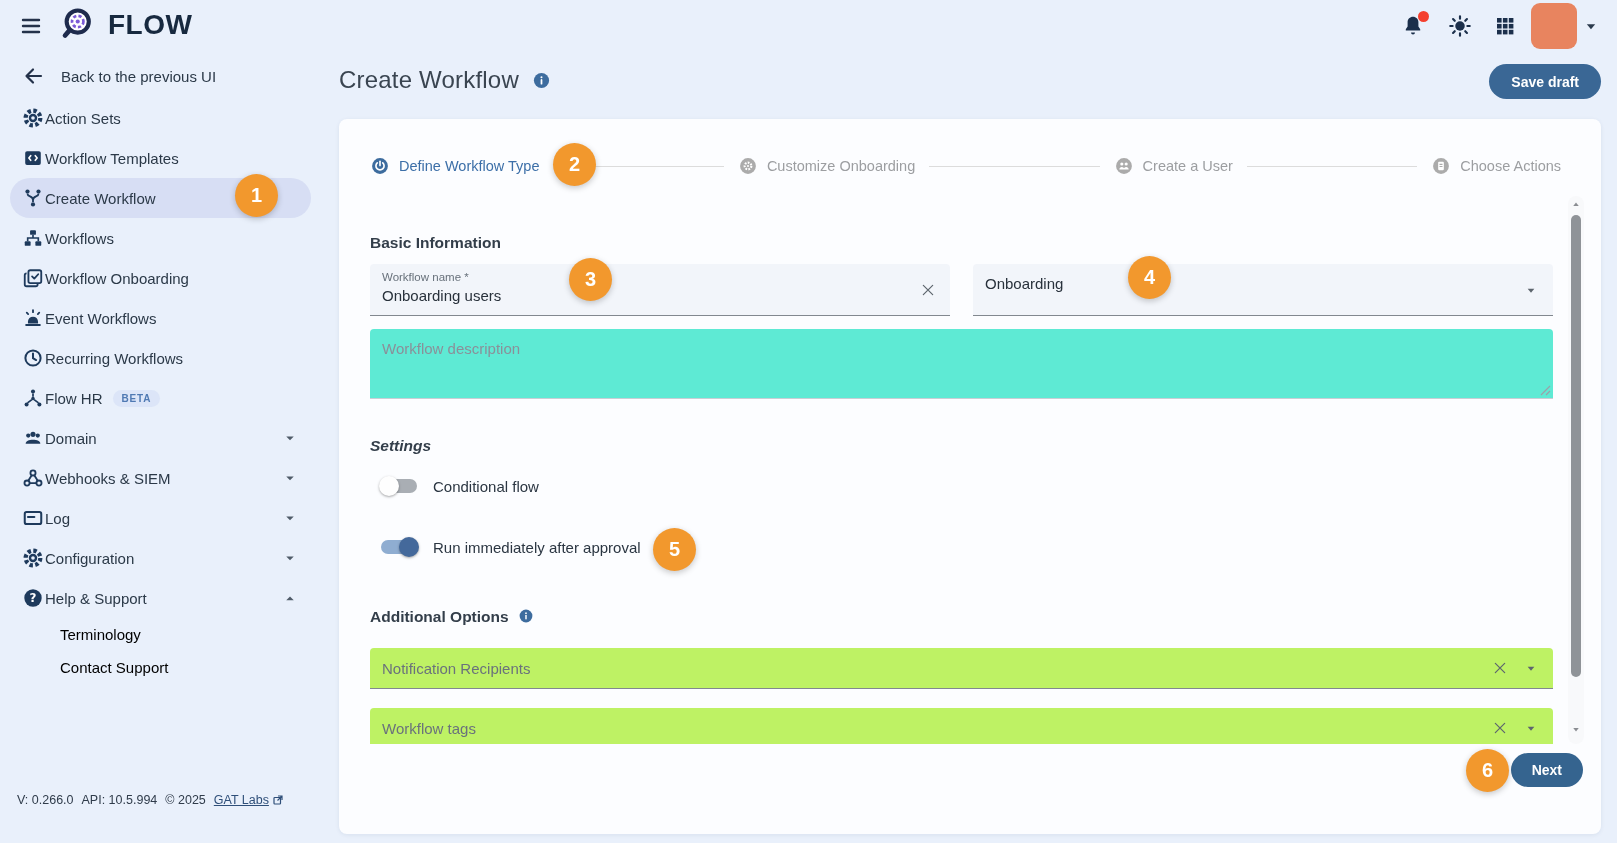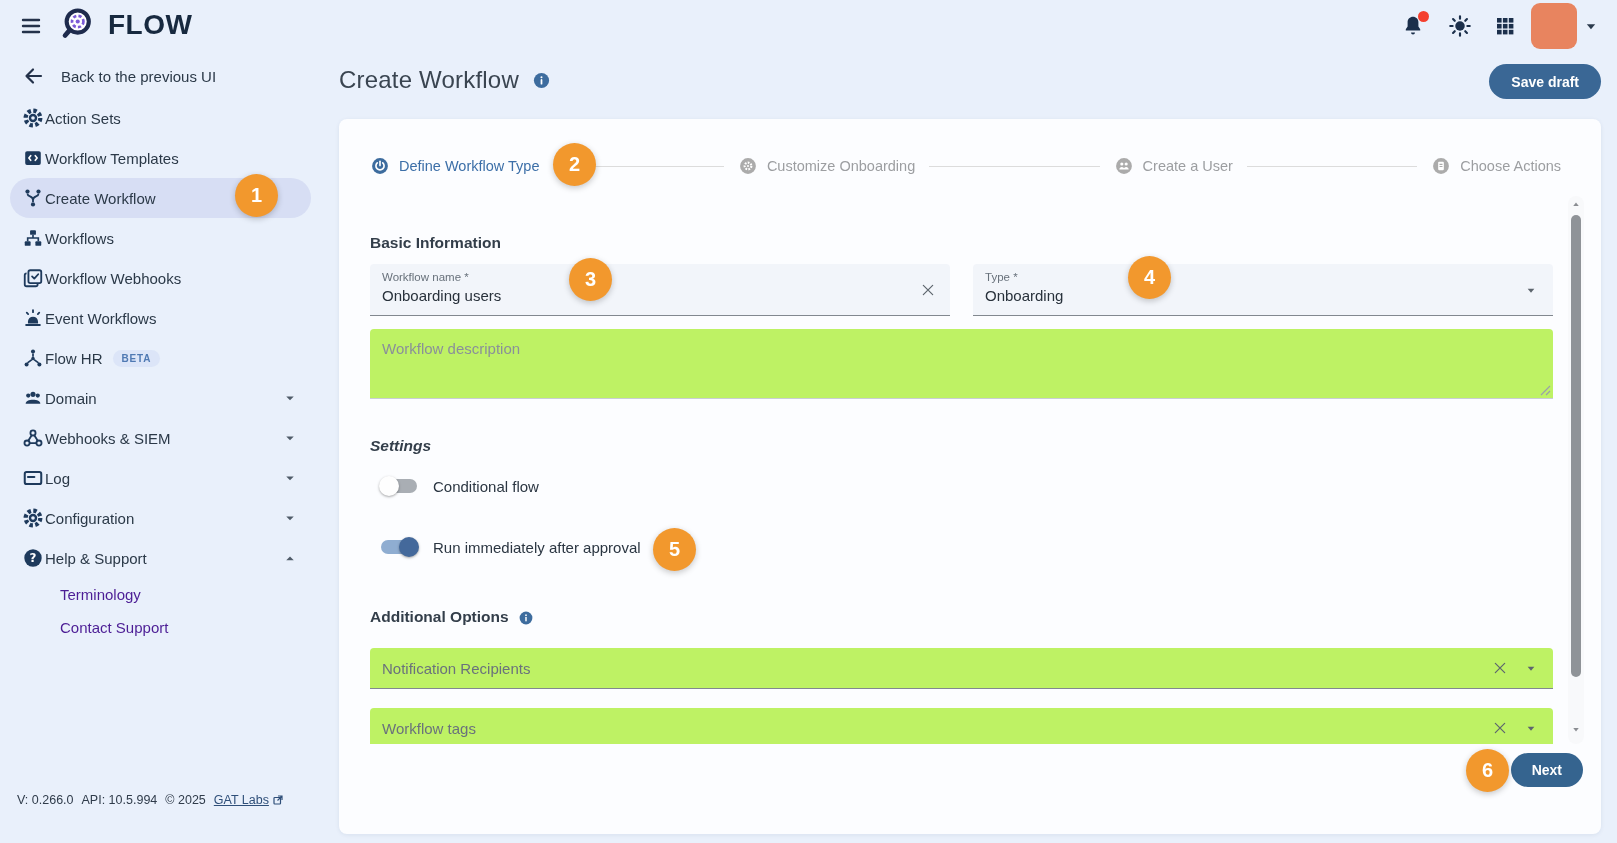--- a/index.html
+++ b/index.html
@@ -31,21 +31,21 @@
   .side-back { display:flex; align-items:center; height:36px; margin:6px 0 4px 10px; width:301px; }
   .side-back .ico { margin-left:11px; }
   .side-back .lbl { margin-left:16px; font-size:15px; color:#2b3948; }
   .side-item { position:relative; display:flex; align-items:center; height:40px; width:301px; margin-left:10px; border-radius:20px; }
   .side-item.selected { background:#d7def4; }
   .side-item .ico { width:24px; height:24px; margin-left:11px; display:flex; align-items:center; justify-content:center; }
   .side-item .lbl { font-size:15px; color:#2b3948; white-space:nowrap; }
   .beta-badge { margin-left:10px; background:#dce5f8; color:#4f79b3; font-size:10px; font-weight:700;
     letter-spacing:.8px; padding:3px 9px; border-radius:9px; }
   .chev { margin-left:auto; margin-right:12px; }
-  .sub-item { height:33px; display:flex; align-items:center; padding-left:60px; font-size:15px; color:#4c1d95; }
+  .sub-item { height:33px; display:flex; align-items:center; padding-left:60px; font-size:15px; color:#000000; }
 
   .side-footer { position:absolute; left:17px; top:741px; font-size:12.5px; color:#303c4b;
     display:flex; gap:8px; align-items:center; white-space:nowrap; }
   .gat-link { display:flex; align-items:center; gap:3px; color:#2f4f79; text-decoration:underline; }
 
   
   .title-row { position:absolute; left:339px; top:60px; height:40px; display:flex; align-items:center; gap:13px; }
   .page-title { font-size:24px; font-weight:500; color:#3a4551; letter-spacing:.2px; }
   .save-btn { position:absolute; right:16px; top:64px; height:35px; padding:0 22px; border-radius:18px;
     background:#3a6795; color:#fff; font-size:14px; font-weight:600; border:none;
@@ -59,33 +59,33 @@
   .step { display:flex; align-items:center; gap:9px; white-space:nowrap; }
   .step-label { font-size:14.5px; font-weight:500; }
   .step.active .step-label { color:#3c6fa8; }
   .step.upcoming .step-label { color:#9c9ea1; }
   .connector { flex:1; height:1px; background:#dcdcdc; margin:0 14px; }
 
   .scroll-area { position:absolute; top:77px; left:0; width:1229px; height:548px; overflow:hidden; }
   .scroll-content { margin-left:31px; width:1183px; padding-top:38px; position:relative; }
 
   .section-title { font-size:15.5px; font-weight:600; color:#333e4a; }
-  .section-title-row { display:flex; align-items:flex-end; gap:9px; }
+  .section-title-row { display:flex; align-items:flex-start; gap:9px; }
 
   .fields-row { display:grid; grid-template-columns:1fr 1fr; gap:23px; margin-top:12px; }
   .filled-field { position:relative; height:52px; background:#f2f5fa; border-bottom:1px solid #82888f;
     border-radius:4px 4px 0 0; padding:7px 12px; }
   .field-label { font-size:11.5px; color:#68717b; }
   .field-input { display:block; border:none; background:transparent; font-size:15px; color:#28313b;
     font-family:inherit; width:85%; padding:0; margin-top:4px; outline:none; }
   .field-value { font-size:15px; color:#28313b; margin-top:4px; }
   .icon-right-1 { position:absolute; right:14px; top:50%; transform:translateY(-50%); }
   .icon-right-2 { position:absolute; right:45px; top:50%; transform:translateY(-50%); }
 
-  .desc-wrap { margin-top:13px; position:relative; height:70px; background:#bef264;
+  .desc-wrap { margin-top:13px; position:relative; height:70px; background:#5eead4;
     border-bottom:1px solid #c9ced5; border-radius:4px 4px 0 0; }
   .desc-wrap textarea { width:100%; height:100%; resize:none; background:transparent; border:none;
     padding:11px 12px; font-size:15px; font-family:inherit; color:#28313b; outline:none; }
   .desc-wrap textarea::placeholder { color:#8a9099; }
   .resize-handle { position:absolute; right:2px; bottom:2px; }
 
   .mt-settings { margin-top:38px;font-style:italic; }
   .toggle-row { display:flex; align-items:center; margin-top:18px; padding-left:11px; height:26px; gap:16px; }
   .toggle-row.second { margin-top:35px; }
   .switch { width:36px; height:14px; border-radius:7px; position:relative; flex:0 0 auto; }
@@ -235,34 +235,43 @@
   </div>
 
   <div class="side-item clickable">
     <span class="ico">
       <svg width="22" height="22" viewBox="0 0 24 24" fill="none" stroke="#1e3a5c" stroke-width="2">
         <rect x="7" y="3.5" width="14" height="14" rx="2"></rect>
         <path d="M17 17.5V19a2 2 0 0 1-2 2H5a2 2 0 0 1-2-2V9a2 2 0 0 1 2-2"></path>
         <path d="M11 10.3l2.4 2.4 4.3-4.8" stroke-linecap="round" stroke-linejoin="round"></path>
       </svg>
     </span>
-    <span class="lbl">Workflow Webhooks</span>
+    <span class="lbl">Workflow Onboarding</span>
   </div>
 
   <div class="side-item clickable">
     <span class="ico">
       <svg width="22" height="22" viewBox="0 0 24 24">
         <path d="M6.5 16a5.5 5.5 0 0 1 11 0v2h-11z" fill="#1e3a5c"></path>
         <path d="M4.5 19.6h15" stroke="#1e3a5c" stroke-width="2" stroke-linecap="round"></path>
         <path d="M12 3.4v2.2M5.2 6.2l1.5 1.5M18.8 6.2l-1.5 1.5" stroke="#1e3a5c" stroke-width="2" stroke-linecap="round"></path>
       </svg>
     </span>
     <span class="lbl">Event Workflows</span>
   </div>
 
+  <div class="side-item clickable">
+    <span class="ico">
+      <svg width="22" height="22" viewBox="0 0 24 24" fill="none" stroke="#1e3a5c" stroke-width="2.2">
+        <circle cx="12" cy="12" r="8.3"></circle>
+          <path d="M12 7.2v5l3.4 2" stroke-linecap="round"></path>
+      </svg>
+    </span>
+    <span class="lbl">Recurring Workflows</span>
+  </div>
 
   <div class="side-item clickable">
     <span class="ico">
       <svg width="22" height="22" viewBox="0 0 24 24" fill="#1e3a5c">
         <circle cx="12" cy="5" r="2.2"></circle>
           <circle cx="5" cy="19" r="2.2"></circle>
           <circle cx="19" cy="19" r="2.2"></circle>
           <circle cx="12" cy="12.5" r="1.9"></circle>
         <path d="M12 7v3.7M10.8 13.8L6 17.3M13.2 13.8L18 17.3" stroke="#1e3a5c" stroke-width="1.9" fill="none"></path>
       </svg>
@@ -437,21 +446,20 @@
         <div class="filled-field">
           <div class="field-label">Workflow name *</div>
           <input class="field-input" type="text" value="Onboarding users" style="">
           <span class="icon-right-1 clickable">
             <svg width="16" height="16" viewBox="0 0 24 24">
                 <path d="M5 5l14 14M19 5L5 19" stroke="#5d656d" stroke-width="1.8" stroke-linecap="round"></path>
               </svg>
           </span>
         </div>
         <div class="filled-field clickable">
-          <div class="field-label">Type *</div>
           <div class="field-value">Onboarding</div>
           <span class="icon-right-1">
             <svg width="16" height="16" viewBox="0 0 24 24">
                 <path d="M7 10h10l-5 6z" fill="#5d656d"></path>
               </svg>
           </span>
         </div>
       </div>
 
       <div class="desc-wrap">

